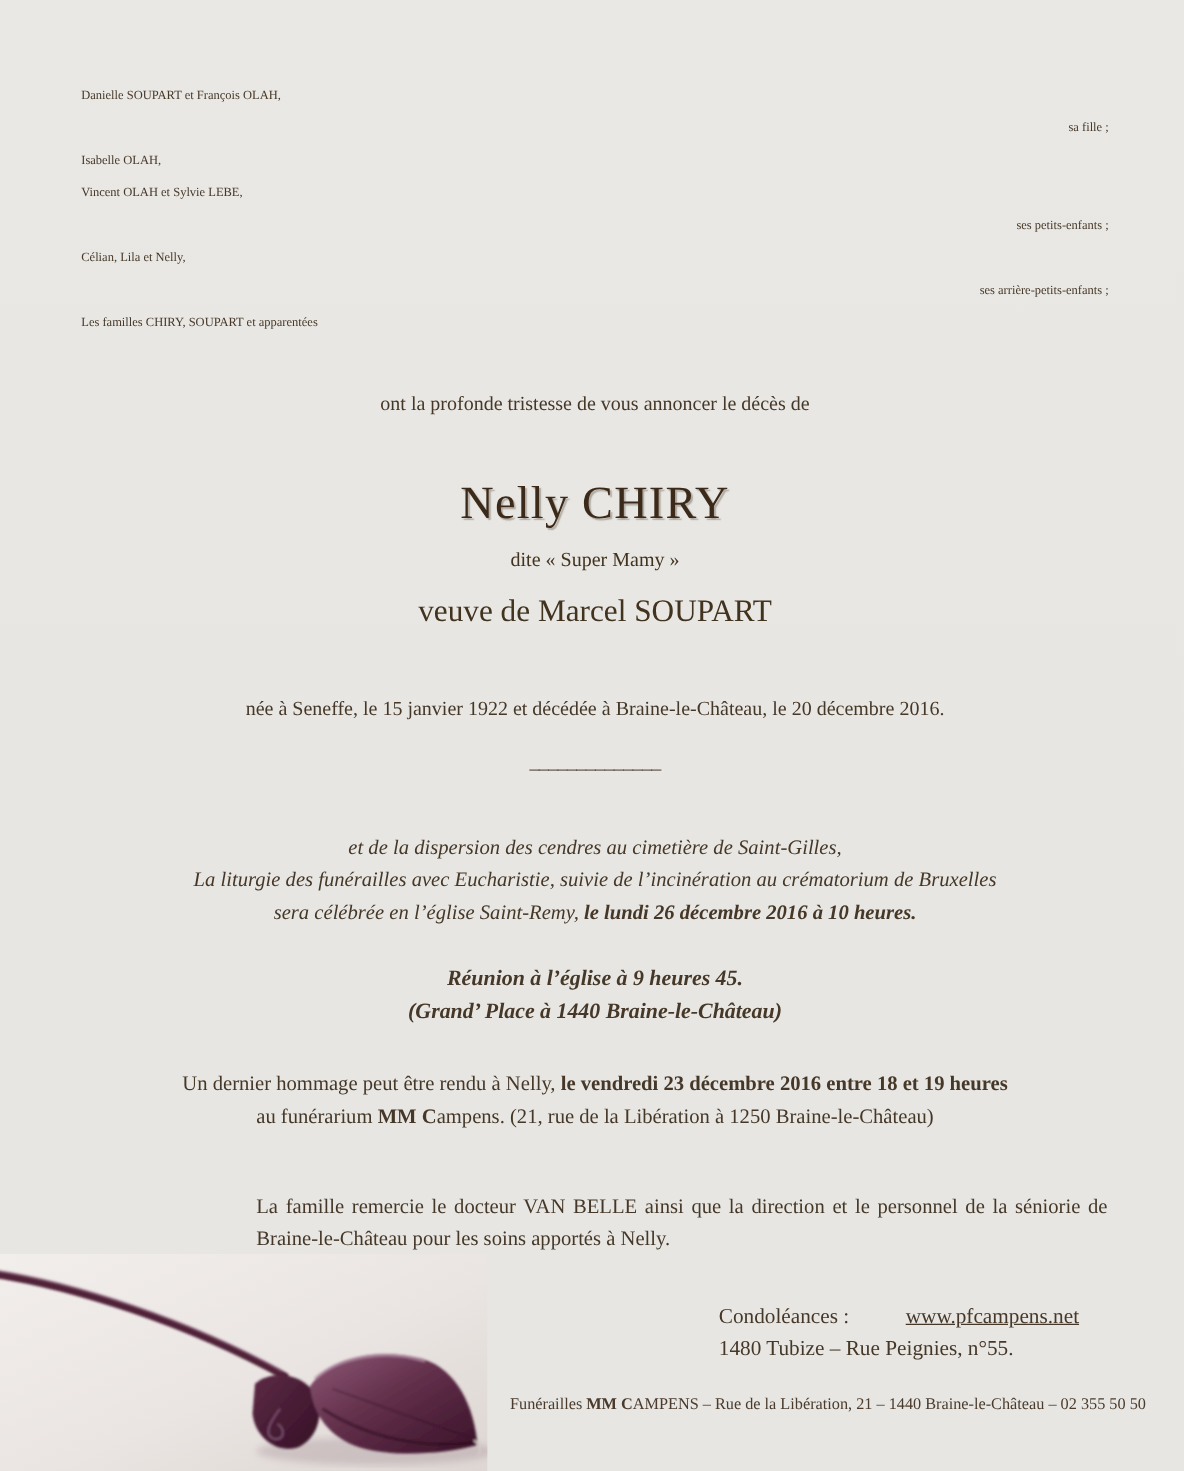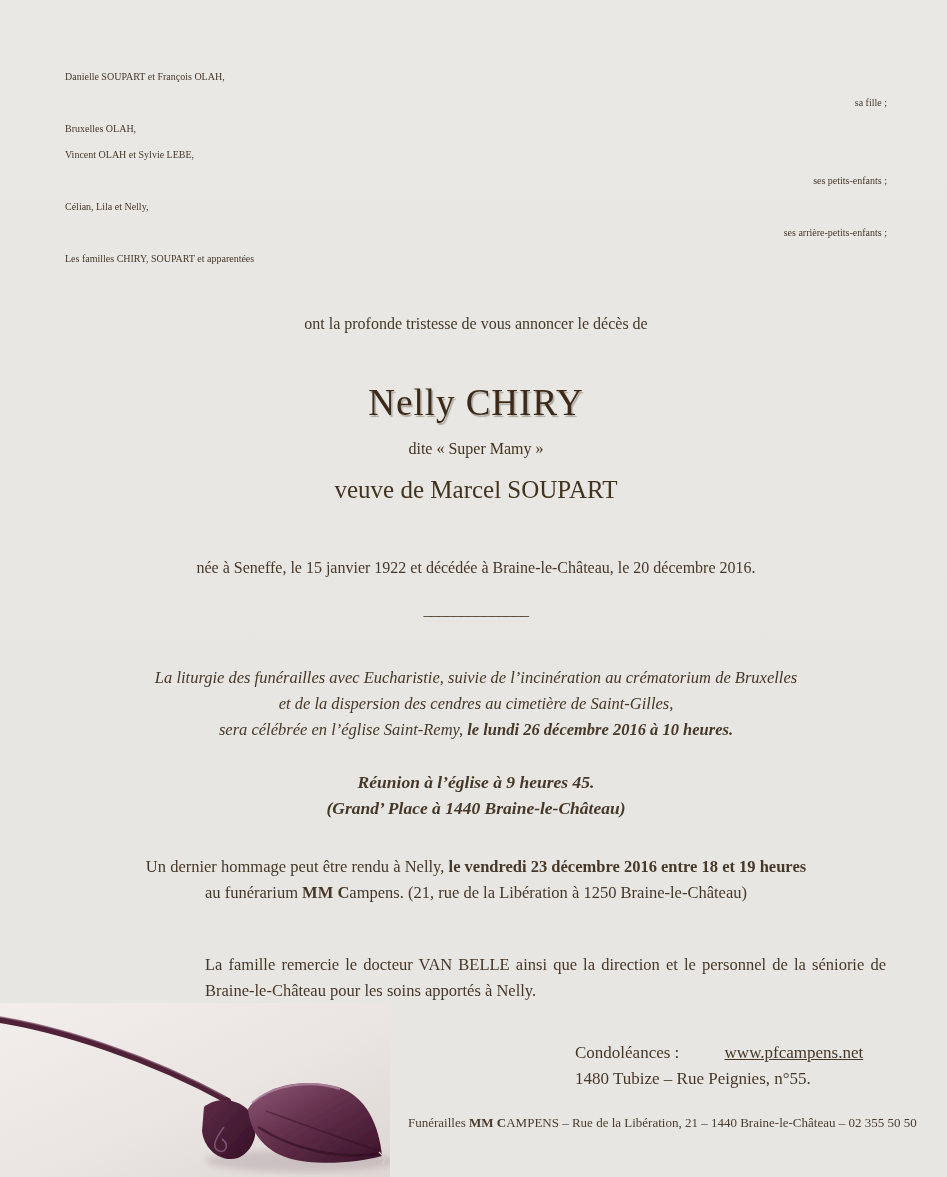--- a/index.html
+++ b/index.html
@@ -45,41 +45,41 @@
   .footer{left:408px;top:1115px;font-size:13px;color:#4a3b2c;}
 </style>
 </head>
 <body>
 
 <div class="page">
 
   <div class="abs col" style="top:64px;">
     <div class="fl left">Danielle SOUPART et François OLAH,</div>
     <div class="fl right">sa fille ;</div>
-    <div class="fl left">Bruxelles OLAH,</div>
+    <div class="fl left">Isabelle OLAH,</div>
     <div class="fl left">Vincent OLAH et Sylvie LEBE,</div>
     <div class="fl right">ses petits-enfants ;</div>
     <div class="fl left">Célian, Lila et Nelly,</div>
     <div class="fl right">ses arrière-petits-enfants ;</div>
     <div class="fl left">Les familles CHIRY, SOUPART et apparentées</div>
   </div>
 
   <div class="abs col center announce" style="top:315px;">ont la profonde tristesse de vous annoncer le décès de</div>
 
   <div class="abs col center name" style="top:381px;">Nelly CHIRY</div>
   <div class="abs col center dite" style="top:440px;">dite « Super Mamy »</div>
   <div class="abs col center veuve" style="top:476px;">veuve de Marcel SOUPART</div>
 
   <div class="abs col center born" style="top:559px;">née à Seneffe, le 15 janvier 1922 et décédée à Braine-le-Château, le 20 décembre 2016.</div>
 
   <div class="abs col center divider" style="top:601px;">______________</div>
 
   <div class="abs col center liturgy" style="top:665px;">
+    <div>et de la dispersion des cendres au cimetière de Saint-Gilles,</div>
     <div>La liturgie des funérailles avec Eucharistie, suivie de l’incinération au crématorium de Bruxelles</div>
-    <div>et de la dispersion des cendres au cimetière de Saint-Gilles,</div>
     <div><span>sera célébrée en l’église Saint-Remy, </span><span class="b">le lundi 26 décembre 2016 à 10 heures.</span></div>
   </div>
 
   <div class="abs col center reunion" style="top:769px;">
     <div>Réunion à l’église à 9 heures 45.</div>
     <div>(Grand’ Place à 1440 Braine-le-Château)</div>
   </div>
 
   <div class="abs col center hommage" style="top:854px;">
     <div><span>Un dernier hommage peut être rendu à Nelly, </span><span class="b">le vendredi 23 décembre 2016 entre 18 et 19 heures</span></div>

